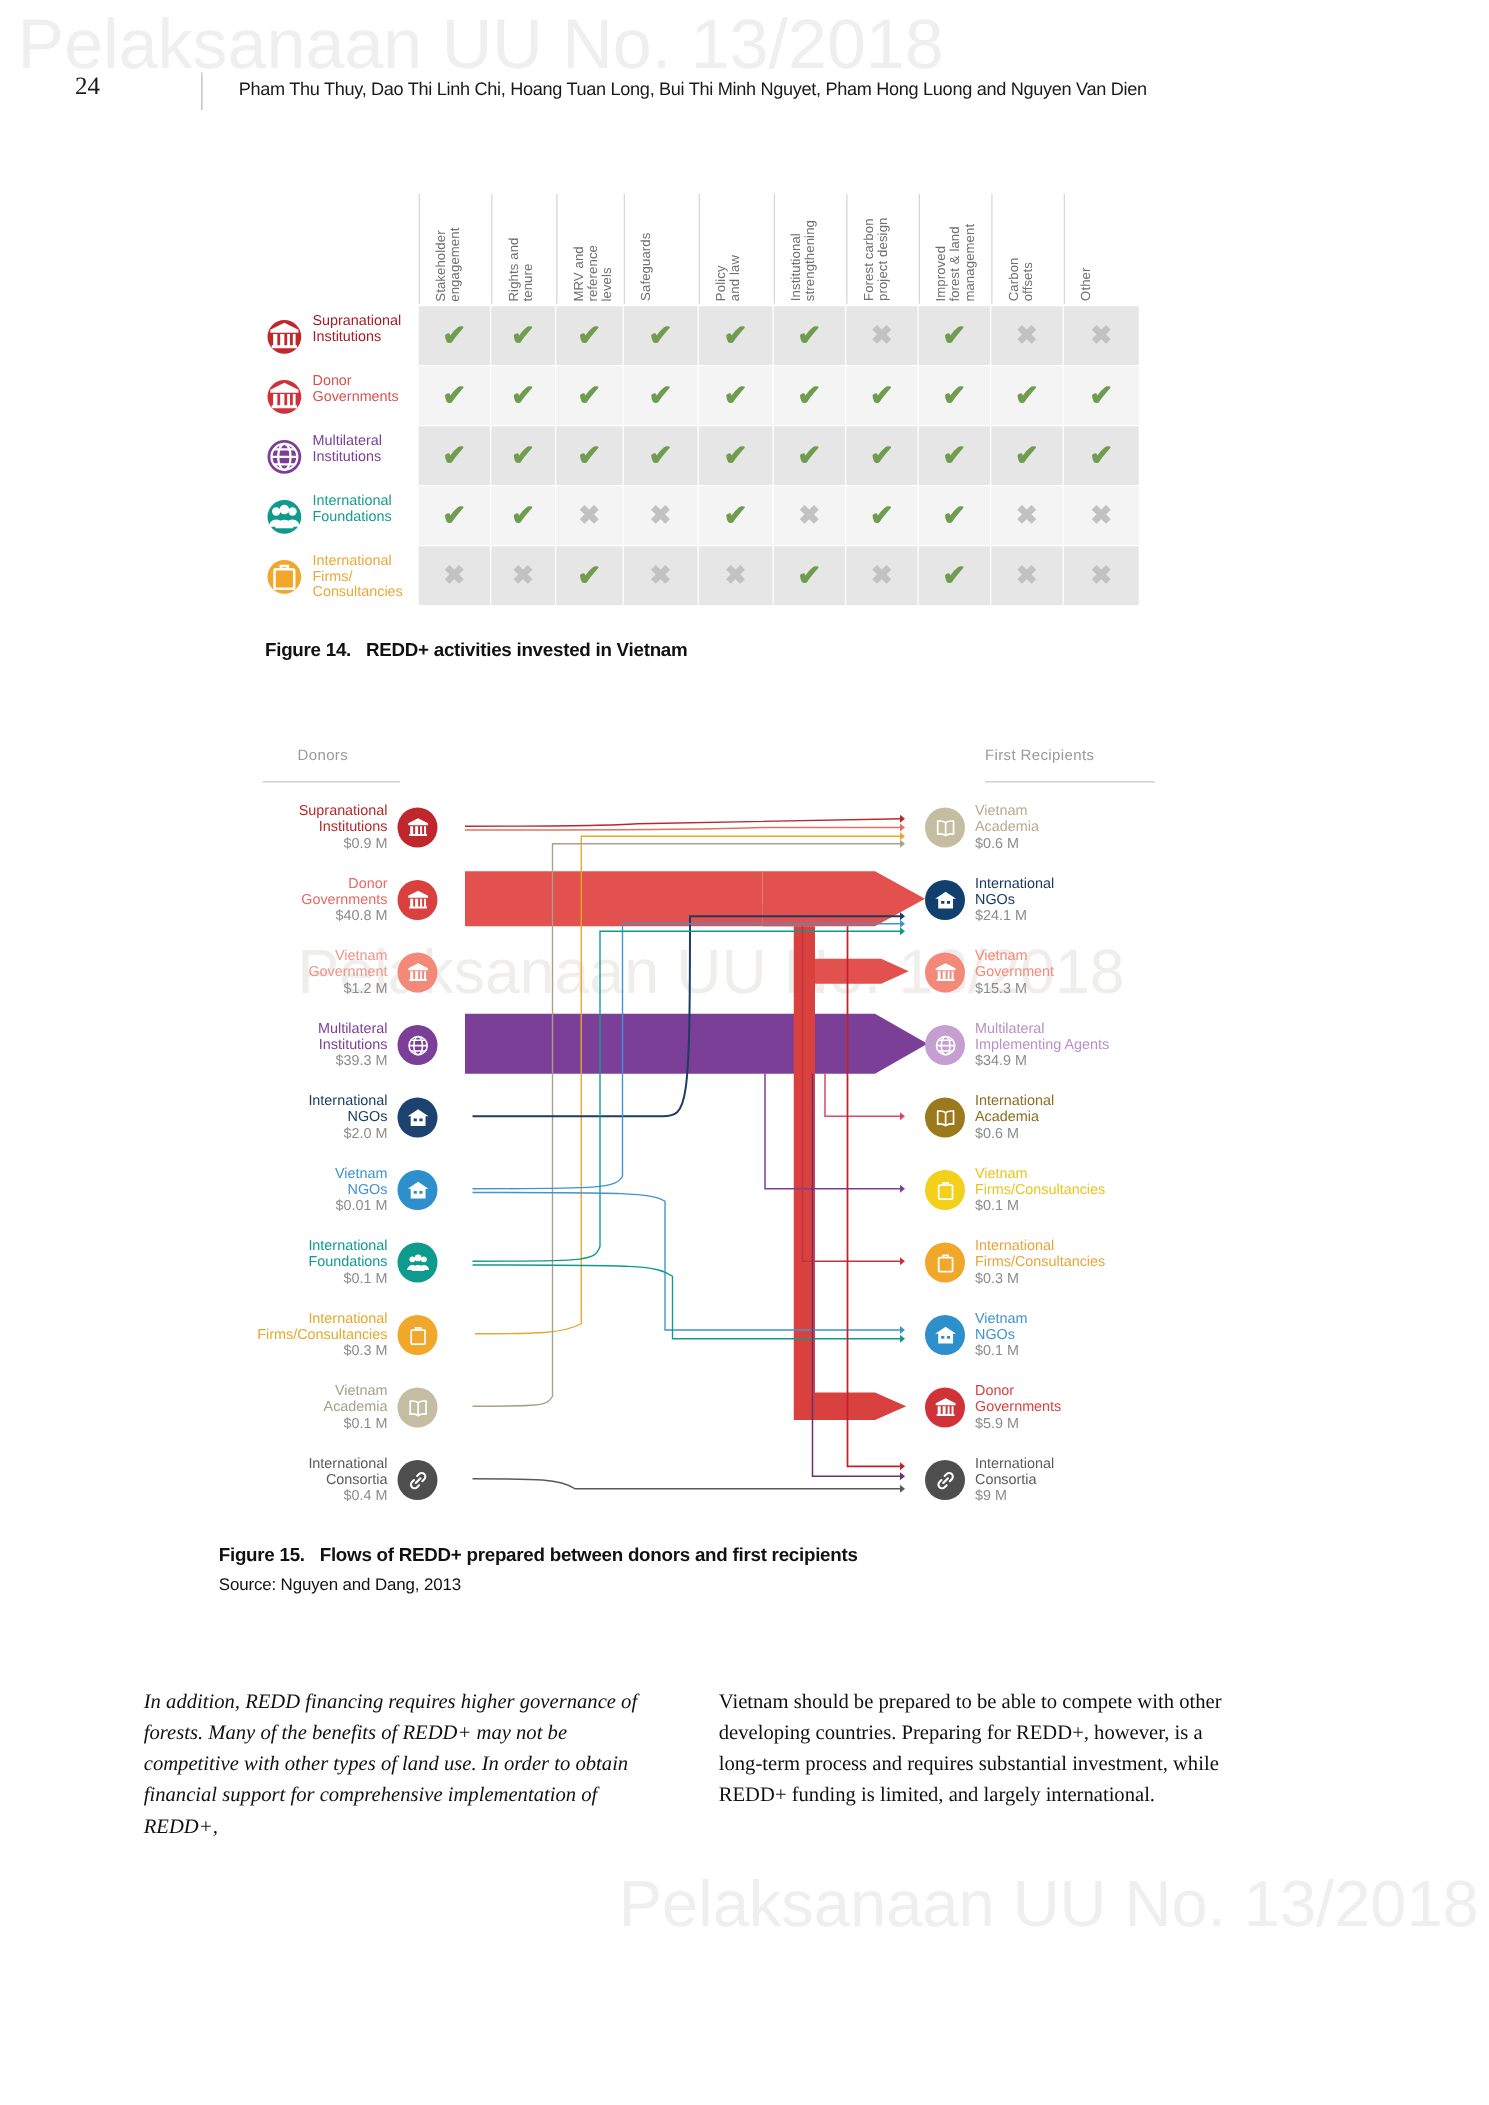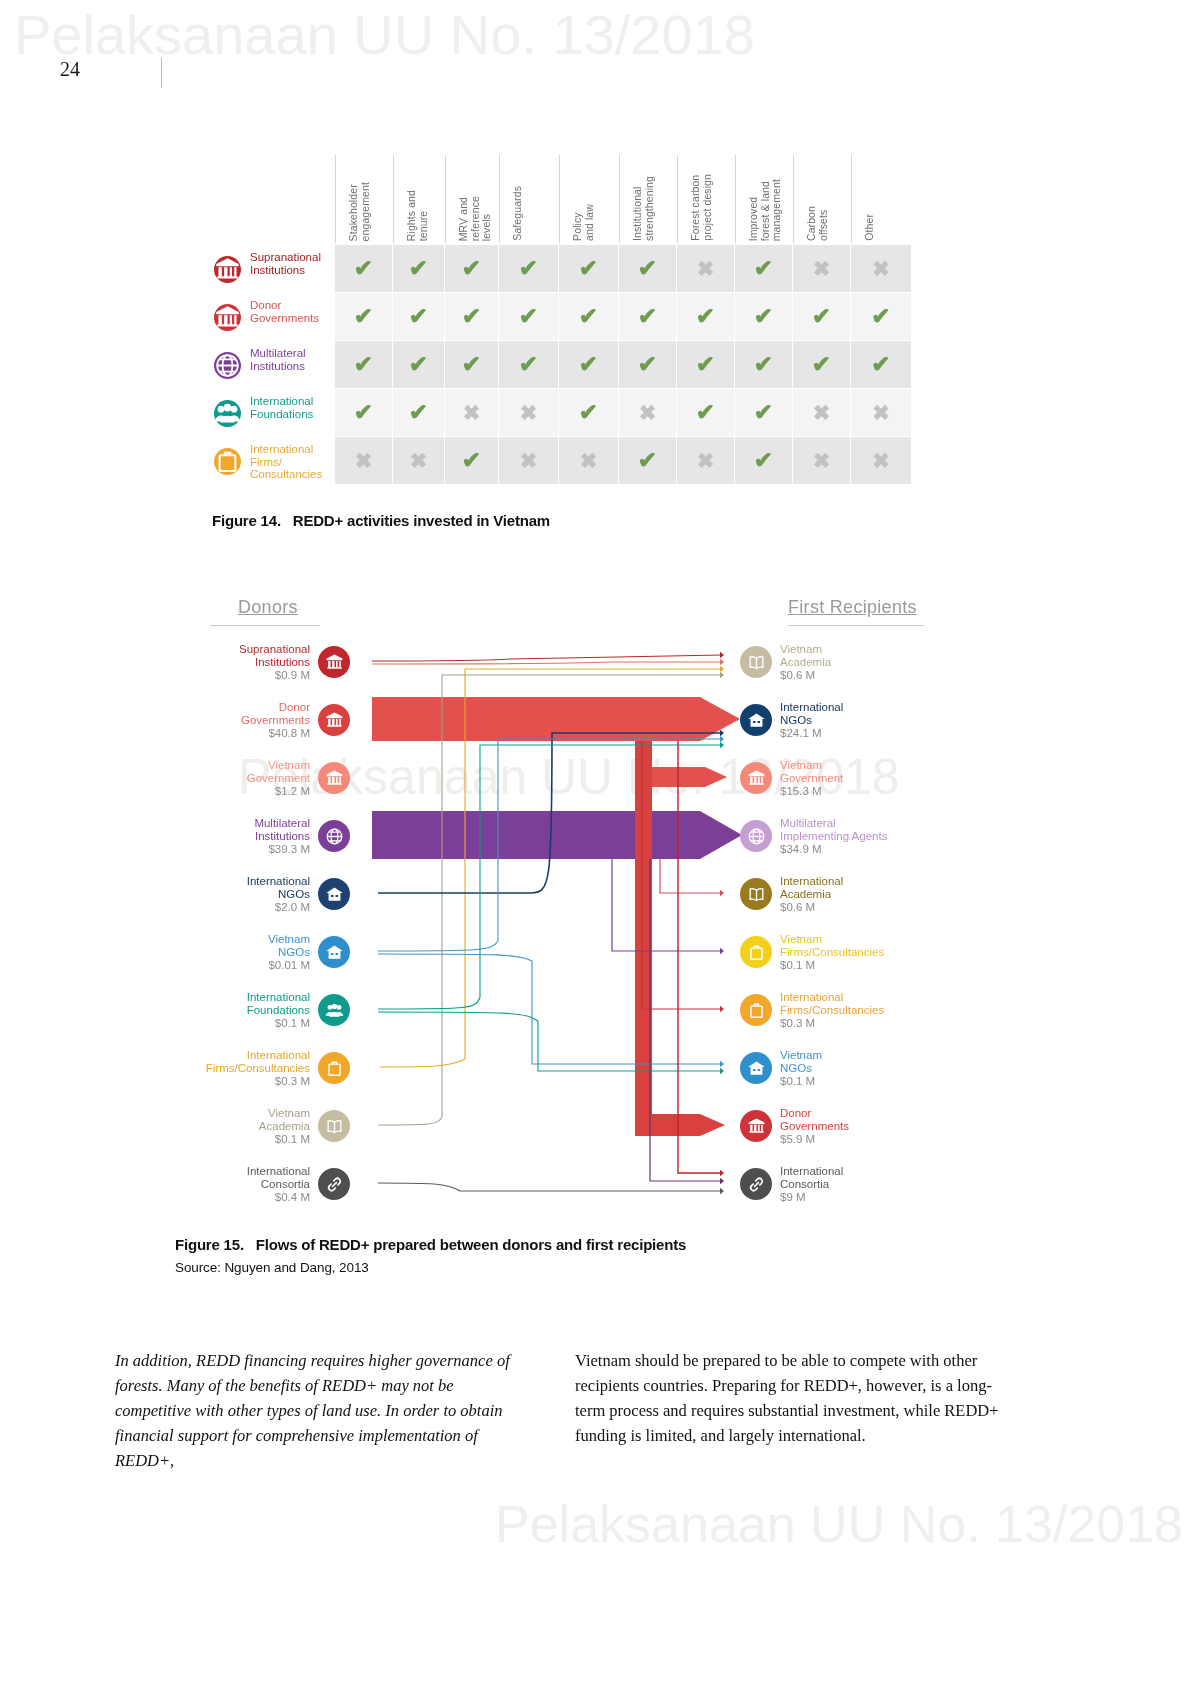--- a/index.html
+++ b/index.html
@@ -45,21 +45,21 @@
   .mx-cell.light{background:#f4f4f4;}
   .chk{font-size:23px;color:#6f9c4e;font-weight:700;line-height:1;}
   .crs{font-size:21px;color:#c2c2c2;font-weight:700;line-height:1;}
 
   .cap{position:absolute;font-size:15px;font-weight:bold;color:#111;
        font-family:"Liberation Sans",sans-serif;letter-spacing:-0.2px;}
   .capsrc{position:absolute;font-size:13.5px;color:#111;letter-spacing:-0.1px;}
 
   
   #fig15{position:absolute;left:180px;top:585px;width:840px;height:630px;}
-  .colhead{position:absolute;font-size:18px;color:#9a9a9a;letter-spacing:0.3px;text-decoration:underline;}
+  .colhead{position:absolute;font-size:12px;color:#9a9a9a;letter-spacing:0.3px;}
   .colrule{position:absolute;height:1px;background:#c9c9c9;}
   .node{position:absolute;display:flex;align-items:center;}
   .node .txt{font-size:11.5px;line-height:12.8px;}
   .node .amt{font-size:11.5px;color:#8c8c8c;line-height:12.8px;}
   .circ{width:32px;height:32px;border-radius:50%;display:flex;
         align-items:center;justify-content:center;flex:0 0 32px;}
   .circ svg{width:19px;height:19px;}
   .donor .txt{text-align:right;}
   .recip .txt{text-align:left;}
 
@@ -70,20 +70,21 @@
 </head>
 <body>
 
 <div class="wm wm-top">Pelaksanaan UU No. 13/2018</div>
 <div class="wm wm-mid">Pelaksanaan UU No. 13/2018</div>
 <div class="wm wm-bot">Pelaksanaan UU No. 13/2018</div>
 
 <div class="hdr">
   <div class="pagenum">24</div>
   <div class="hdr-rule"></div>
+  <div class="authors">Pham Thu Thuy, Dao Thi Linh Chi, Hoang Tuan Long, Bui Thi Minh Nguyet, Pham Hong Luong and Nguyen Van Dien</div>
 </div>
 
 <div id="fig14">
   <div class="mx-head" id="mx-head">
       <div class="mx-hcell" style="left: 0px; width: 58px;">
         <span class="vt">Stakeholder
 engagement</span>
       </div>
       <div class="mx-hcell" style="left: 58px; width: 52px;">
         <span class="vt">Rights and
@@ -640,13 +641,13 @@
     </div>
 </div>
 
 <div class="cap" style="left:175px;top:1236px;">
   <span>Figure 15.</span>
   &nbsp;&nbsp;<span>Flows of REDD+ prepared between donors and first recipients</span>
 </div>
 <div class="capsrc" style="left:175px;top:1260px;">Source: Nguyen and Dang, 2013</div>
 
 <div class="bodycol" style="left:115px;top:1348px;width:410px;font-style:italic;">In addition, REDD financing requires higher governance of forests. Many of the benefits of REDD+ may not be competitive with other types of land use. In order to obtain financial support for comprehensive implementation of REDD+,</div>
-<div class="bodycol" style="left:575px;top:1348px;width:425px;">Vietnam should be prepared to be able to compete with other recipients countries. Preparing for REDD+, however, is a long-term process and requires substantial investment, while REDD+ funding is limited, and largely international.</div>
+<div class="bodycol" style="left:575px;top:1348px;width:425px;">Vietnam should be prepared to be able to compete with other developing countries. Preparing for REDD+, however, is a long-term process and requires substantial investment, while REDD+ funding is limited, and largely international.</div>
 
 </body></html>

